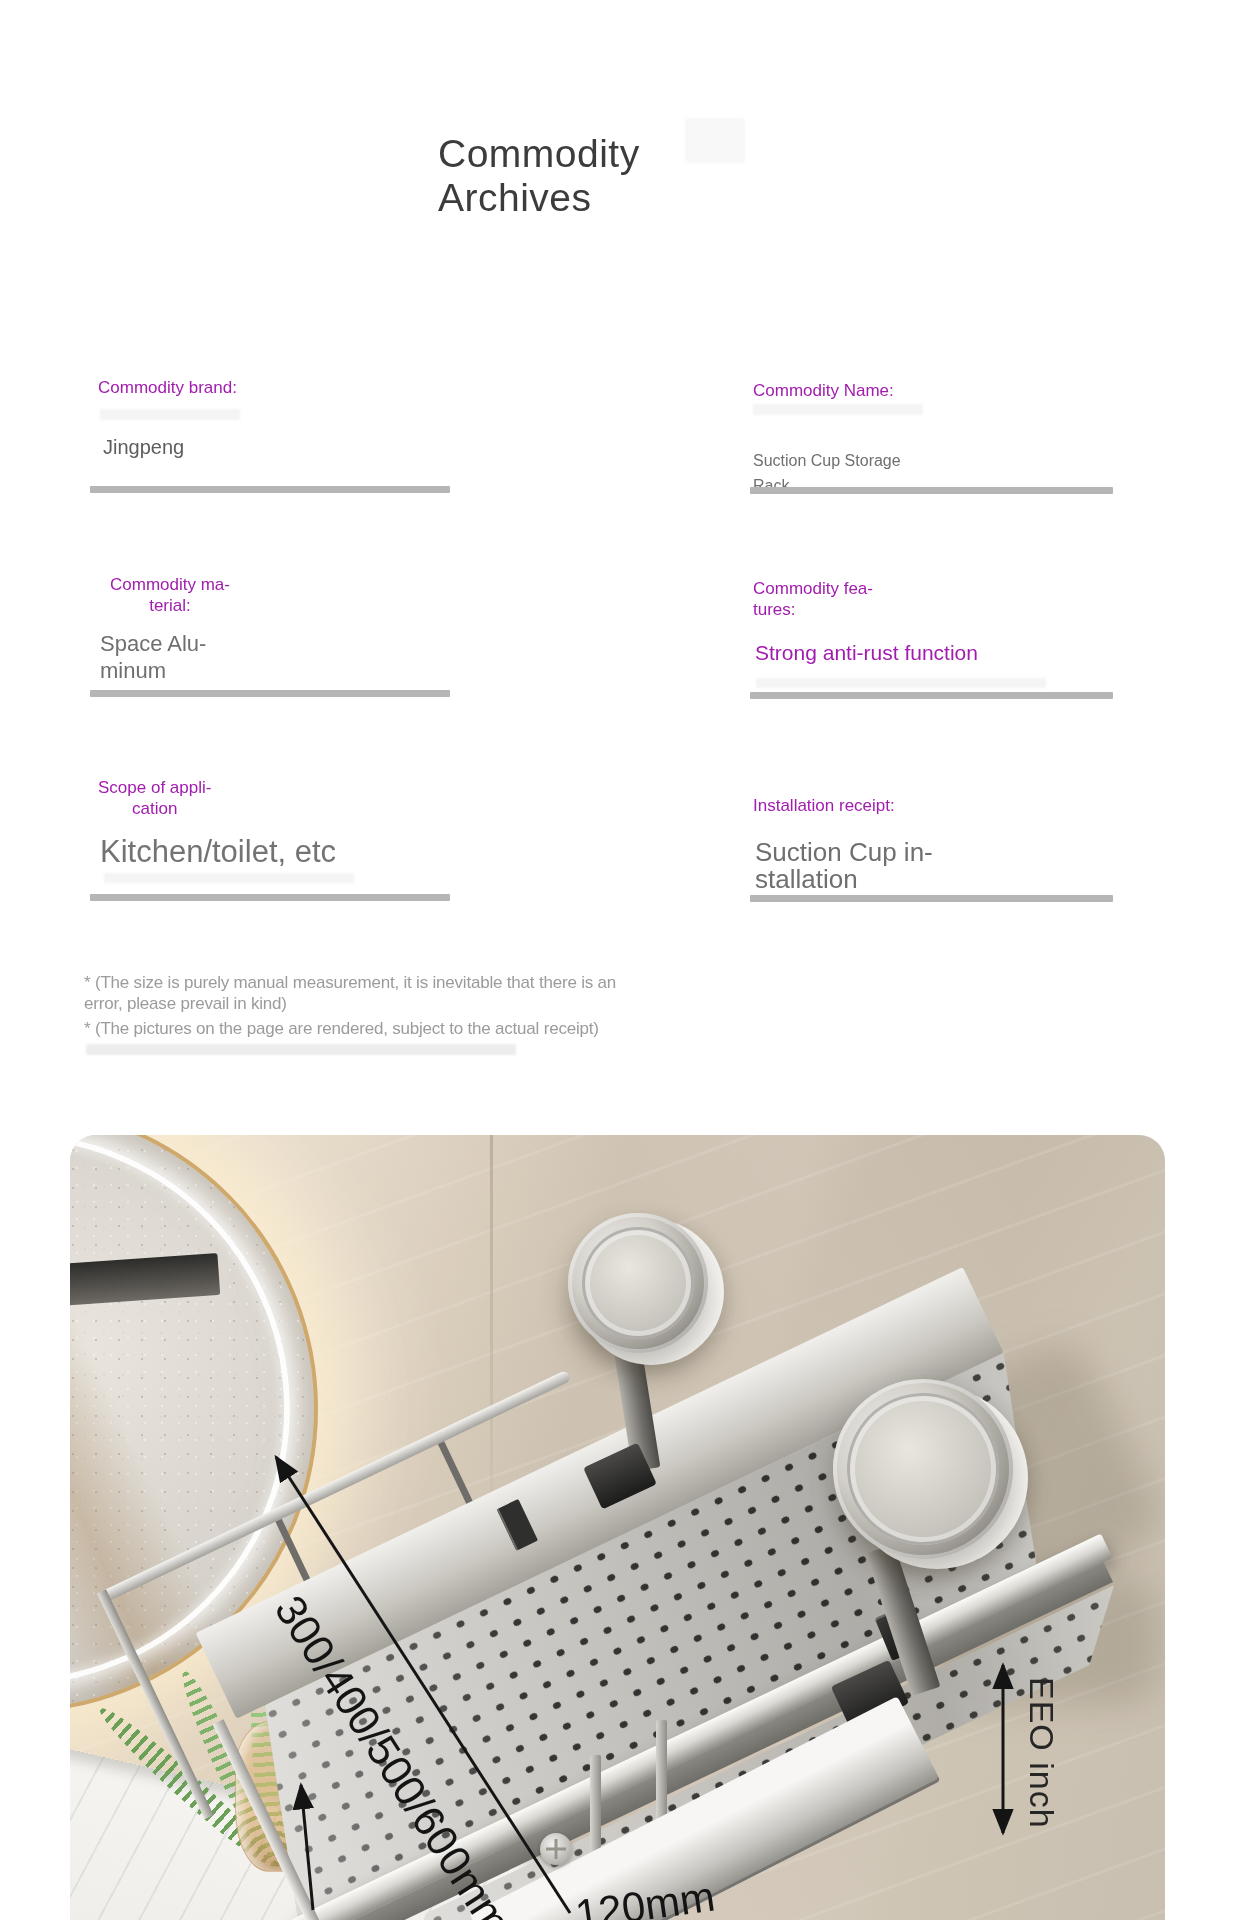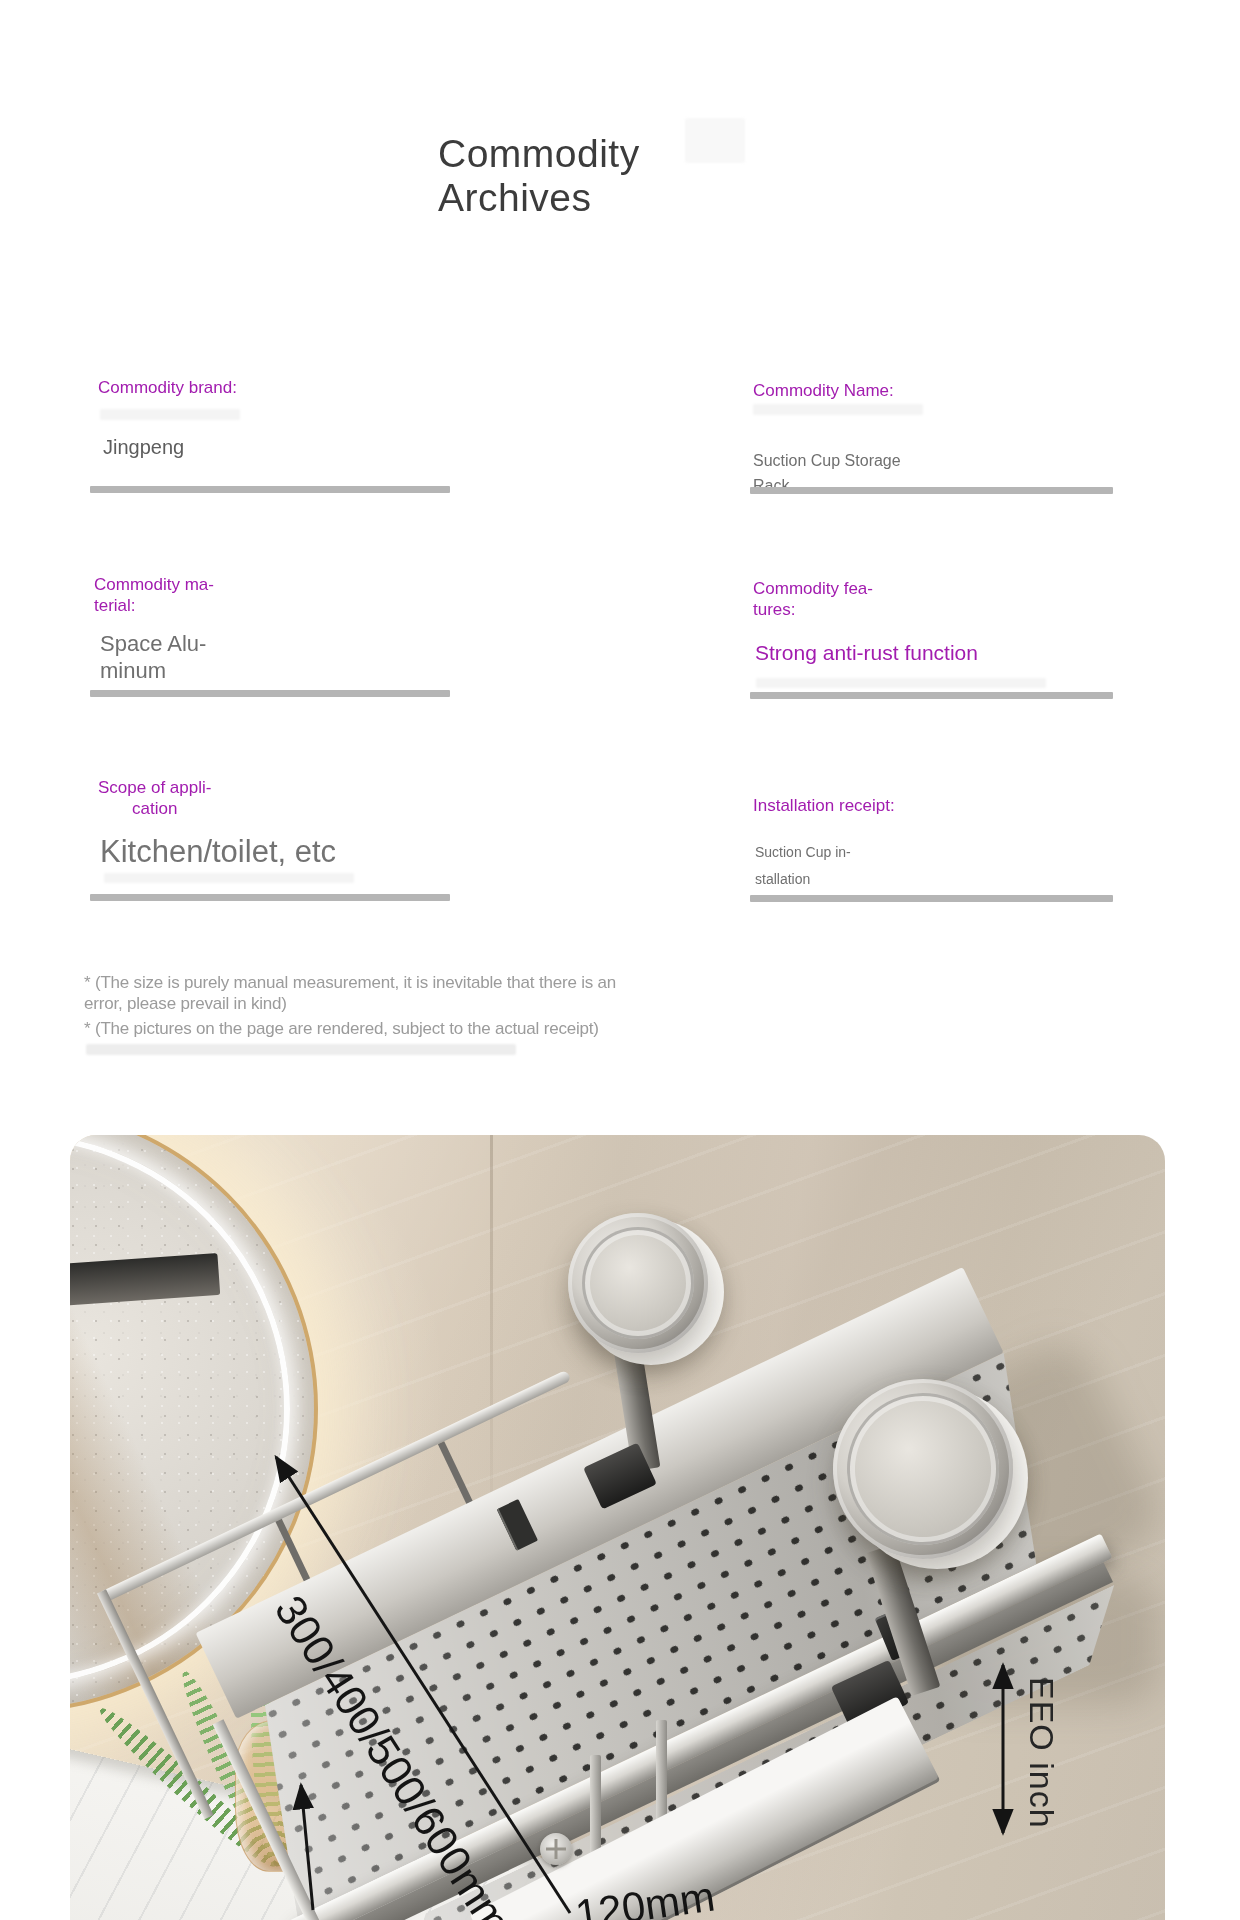--- a/index.html
+++ b/index.html
@@ -112,40 +112,40 @@
 <div class="abs f-value ml" style="left:103px;top:436px;font-size:20px;color:#5d5d5d;">Jingpeng</div>
 <div class="abs bar" style="left:90px;top:486px;width:360px;"></div>
 <div class="abs ghost" style="left:100px;top:409px;width:140px;height:11px;"></div>
 
 <div class="abs f-label ml" style="left:753px;top:380px;">Commodity Name:</div>
 <div class="abs f-value ml" style="left:753px;top:448px;font-size:16px;line-height:25px;">Suction Cup Storage
 Rack</div>
 <div class="abs bar" style="left:750px;top:487px;width:363px;"></div>
 <div class="abs ghost" style="left:753px;top:404px;width:170px;height:11px;"></div>
 
-<div class="abs f-label ml" style="left:94px;top:574px;">Commodity ma-
+<div class="abs f-label ml" style="left:110px;top:574px;text-align:center;">Commodity ma-
 terial:</div>
 <div class="abs f-value ml" style="left:100px;top:630px;font-size:22px;line-height:27px;">Space Alu-
 minum</div>
 <div class="abs bar" style="left:90px;top:690px;width:360px;"></div>
 
 <div class="abs f-label ml" style="left:753px;top:578px;">Commodity fea-
 tures:</div>
 <div class="abs f-value" style="left:755px;top:641px;font-size:21px;color:#a21caf;">Strong anti-rust function</div>
 <div class="abs bar" style="left:750px;top:692px;width:363px;"></div>
 <div class="abs ghost" style="left:756px;top:678px;width:290px;height:10px;"></div>
 
 <div class="abs f-label ml" style="left:98px;top:777px;text-align:center;">Scope of appli-
 cation</div>
 <div class="abs f-value" style="left:100px;top:834px;font-size:31px;color:#737373;">Kitchen/toilet, etc</div>
 <div class="abs bar" style="left:90px;top:894px;width:360px;"></div>
 <div class="abs ghost" style="left:104px;top:873px;width:250px;height:10px;"></div>
 
 <div class="abs f-label ml" style="left:753px;top:795px;">Installation receipt:</div>
-<div class="abs f-value ml" style="left:755px;top:839px;font-size:14px;line-height:27px;">Suction Cup in-
+<div class="abs f-value ml" style="left:755px;top:839px;font-size:26px;line-height:27px;">Suction Cup in-
 stallation</div>
 <div class="abs bar" style="left:750px;top:895px;width:363px;"></div>
 
 <div class="abs disc" style="left:84px;top:972px;">* (The size is purely manual measurement, it is inevitable that there is an error, please prevail in kind)</div>
 <div class="abs disc" style="left:84px;top:1018px;">* (The pictures on the page are rendered, subject to the actual receipt)</div>
 <div class="abs ghost" style="left:86px;top:1044px;width:430px;height:11px;background:#ededed;"></div>
 
 <div class="abs photo">
   <div class="abs wall-sheen"></div>
   <div class="abs wall-seam"></div>

